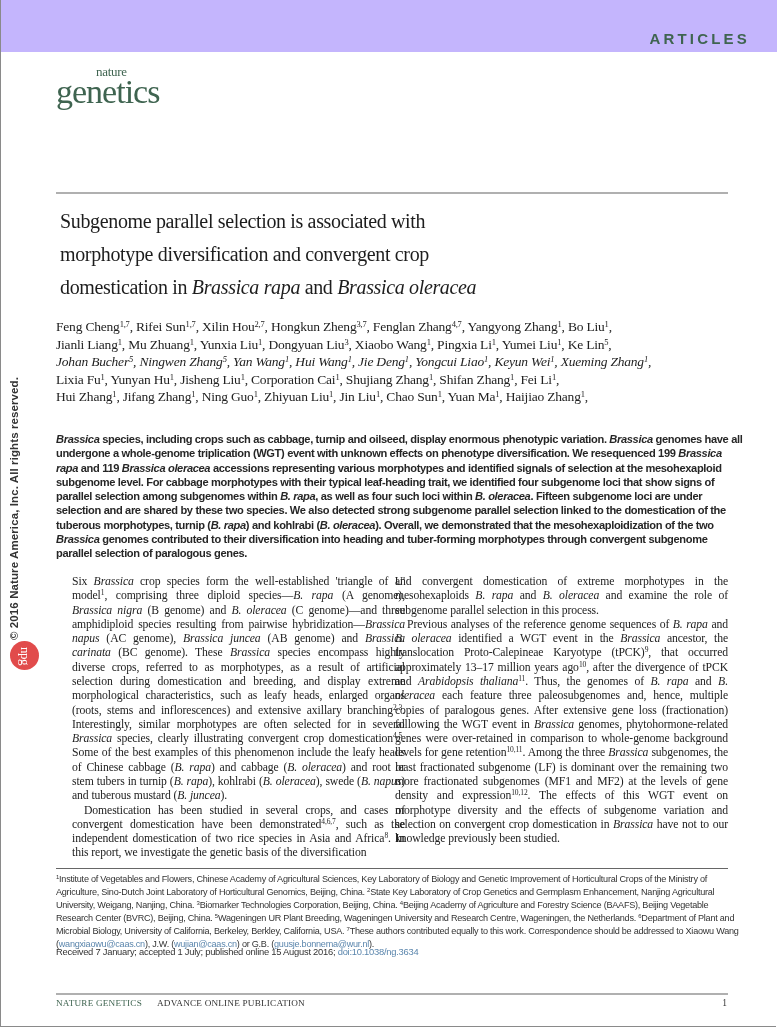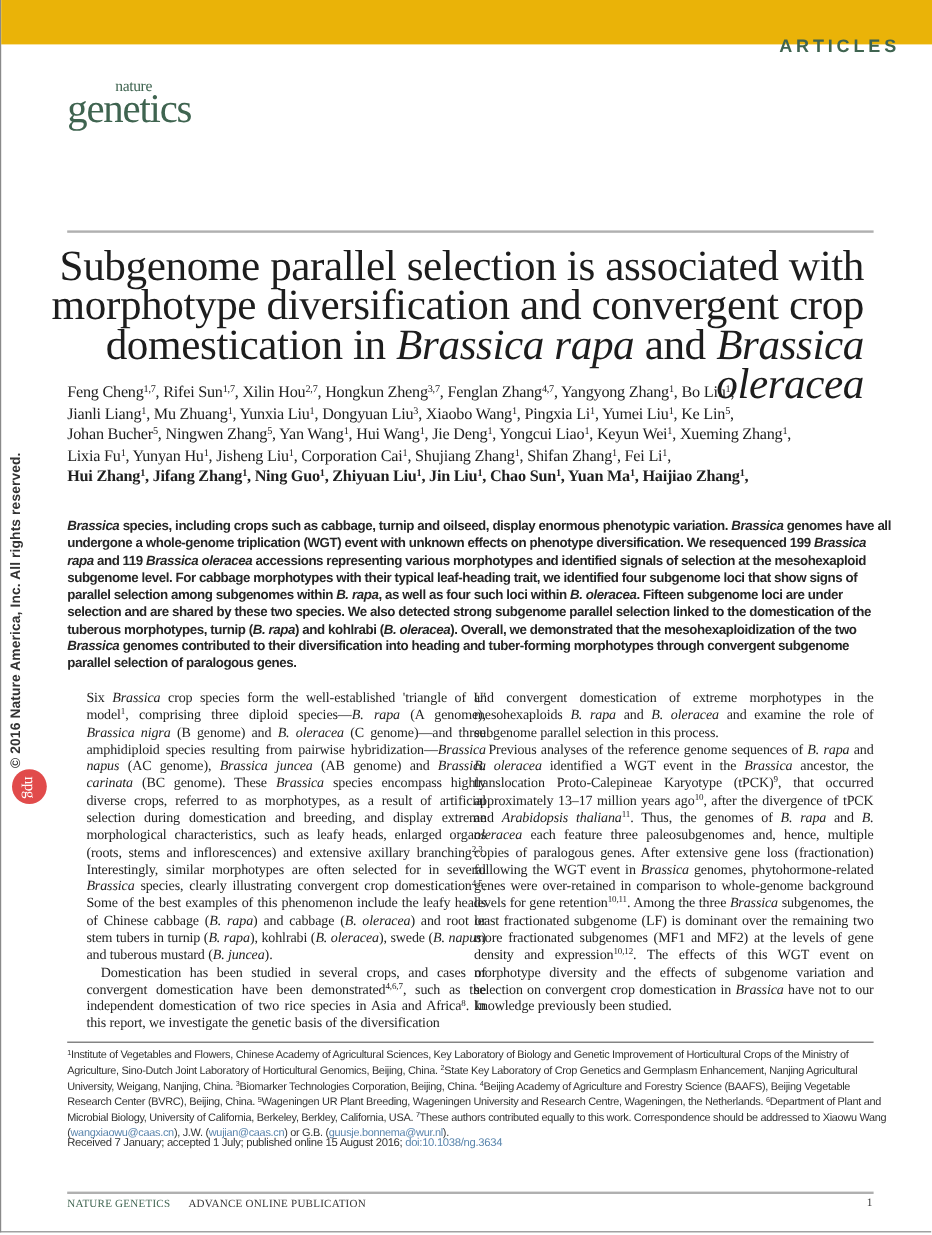--- a/index.html
+++ b/index.html
@@ -1,28 +1,28 @@
 <!DOCTYPE html>
 <html><head>
   <meta charset="utf-8">
   <style>
     html, body { margin:0; padding:0; background:#fff; }
     body { width:777px; height:1029px; position:relative; overflow:hidden;
       font-family:"Liberation Serif", "DejaVu Serif", serif; color:#222; }
     .page-frame { position:absolute; left:0; top:0; width:776px; height:1027px;
       border-left:1px solid #8a8a8a; border-bottom:1px solid #8a8a8a; box-sizing:border-box; }
-    .top-band { position:absolute; left:1px; top:0; width:776px; height:37px; background:#eab308; }
+    .top-band { position:absolute; left:1px; top:0; width:776px; height:52px; background:#c4b5fd; }
     .articles { position:absolute; right:27px; top:30px; font-family:"Liberation Sans", sans-serif;
       font-weight:bold; font-size:15px; letter-spacing:3.2px; color:#3f6450; }
     .logo { position:absolute; left:56px; top:65px; color:#3f6450; line-height:1; }
     .logo .l1 { font-size:13px; letter-spacing:-0.3px; display:block;margin-left:40px; }
     .logo .l2 { font-size:34px; letter-spacing:-1px; display:block; margin-top:-3px; }
     .rule-top { position:absolute; left:56px; top:192px; width:672px; height:2px; background:#b0b0b0; }
-    .title { position:absolute; left:40px; top:205px; width:680px; font-size:36px; line-height:33px;
-      color:#1d1d1d; letter-spacing:-0.35px;text-align:right; }
+    .title { position:absolute; left:60px; top:205px; width:680px; font-size:20px; line-height:33px;
+      color:#1d1d1d; letter-spacing:-0.35px; }
     .title i { font-style:italic; }
     .authors { position:absolute; left:56px; top:318px; width:690px; font-size:13.5px; line-height:17.6px; color:#222; letter-spacing:-0.2px; }
     .authors sup { font-size:8.5px; vertical-align:4px; line-height:0; }
     .abstract { position:absolute; left:56px; top:432px; width:690px; font-family:"Liberation Sans", sans-serif;
       font-weight:bold; font-size:11.1px; line-height:14.3px; color:#262626; letter-spacing:-0.35px; }
     .abstract i { font-style:italic; }
     .col { position:absolute; top:575px; width:333px; font-size:11.7px; line-height:14.28px; color:#222;
       text-align:justify; letter-spacing:-0.1px; }
     .col i { font-style:italic; }
     .col sup { font-size:7.5px; vertical-align:4px; line-height:0; }
@@ -64,23 +64,23 @@
 
 <h1 class="title" style="margin:0;font-weight:normal;">
   <span>Subgenome parallel selection is associated with</span><br>
   <span>morphotype diversification and convergent crop</span><br>
   <span>domestication in </span><i>Brassica rapa</i><span> and </span><i>Brassica oleracea</i>
 </h1>
 
 <div class="authors" id="authors">
     <div style="white-space: nowrap;"><span>Feng Cheng</span><sup>1,7</sup>, <span>Rifei Sun</span><sup>1,7</sup>, <span>Xilin Hou</span><sup>2,7</sup>, <span>Hongkun Zheng</span><sup>3,7</sup>, <span>Fenglan Zhang</span><sup>4,7</sup>, <span>Yangyong Zhang</span><sup>1</sup>, <span>Bo Liu</span><sup>1</sup>, </div>
     <div style="white-space: nowrap;"><span>Jianli Liang</span><sup>1</sup>, <span>Mu Zhuang</span><sup>1</sup>, <span>Yunxia Liu</span><sup>1</sup>, <span>Dongyuan Liu</span><sup>3</sup>, <span>Xiaobo Wang</span><sup>1</sup>, <span>Pingxia Li</span><sup>1</sup>, <span>Yumei Liu</span><sup>1</sup>, <span>Ke Lin</span><sup>5</sup>, </div>
-    <div style="white-space: nowrap;"><span>Johan Bucher</span><sup>5</sup>, <span>Ningwen Zhang</span><sup>5</sup>, <span>Yan Wang</span><sup>1</sup>, <span>Hui Wang</span><sup>1</sup>, <span>Jie Deng</span><sup>1</sup>, <span>Yongcui Liao</span><sup>1</sup>, <span>Keyun Wei</span><sup>1</sup>, <span>Xueming Zhang</span><sup>1</sup>, </div>
+    <div style="white-space: nowrap; font-style: italic;"><span>Johan Bucher</span><sup>5</sup>, <span>Ningwen Zhang</span><sup>5</sup>, <span>Yan Wang</span><sup>1</sup>, <span>Hui Wang</span><sup>1</sup>, <span>Jie Deng</span><sup>1</sup>, <span>Yongcui Liao</span><sup>1</sup>, <span>Keyun Wei</span><sup>1</sup>, <span>Xueming Zhang</span><sup>1</sup>, </div>
     <div style="white-space: nowrap;"><span>Lixia Fu</span><sup>1</sup>, <span>Yunyan Hu</span><sup>1</sup>, <span>Jisheng Liu</span><sup>1</sup>, <span>Corporation Cai</span><sup>1</sup>, <span>Shujiang Zhang</span><sup>1</sup>, <span>Shifan Zhang</span><sup>1</sup>, <span>Fei Li</span><sup>1</sup>, </div>
-    <div style="white-space: nowrap; font-weight: bold;"><span>Hui Zhang</span><sup>1</sup>, <span>Jifang Zhang</span><sup>1</sup>, <span>Ning Guo</span><sup>1</sup>, <span>Zhiyuan Liu</span><sup>1</sup>, <span>Jin Liu</span><sup>1</sup>, <span>Chao Sun</span><sup>1</sup>, <span>Yuan Ma</span><sup>1</sup>, <span>Haijiao Zhang</span><sup>1</sup>, </div>
+    <div style="white-space: nowrap;"><span>Hui Zhang</span><sup>1</sup>, <span>Jifang Zhang</span><sup>1</sup>, <span>Ning Guo</span><sup>1</sup>, <span>Zhiyuan Liu</span><sup>1</sup>, <span>Jin Liu</span><sup>1</sup>, <span>Chao Sun</span><sup>1</sup>, <span>Yuan Ma</span><sup>1</sup>, <span>Haijiao Zhang</span><sup>1</sup>, </div>
   </div>
 
 <div class="abstract" id="abstract"><i>Brassica</i><span> species, including crops such as cabbage, turnip and oilseed, display enormous phenotypic variation. </span><i>Brassica</i><span> genomes have all undergone a whole-genome triplication (WGT) event with unknown effects on phenotype diversification. We resequenced 199 </span><i>Brassica rapa</i><span> and 119 </span><i>Brassica oleracea</i><span> accessions representing various morphotypes and identified signals of selection at the mesohexaploid subgenome level. For cabbage morphotypes with their typical leaf-heading trait, we identified four subgenome loci that show signs of parallel selection among subgenomes within </span><i>B. rapa</i><span>, as well as four such loci within </span><i>B. oleracea</i><span>. Fifteen subgenome loci are under selection and are shared by these two species. We also detected strong subgenome parallel selection linked to the domestication of the tuberous morphotypes, turnip (</span><i>B. rapa</i><span>) and kohlrabi (</span><i>B. oleracea</i><span>). Overall, we demonstrated that the mesohexaploidization of the two </span><i>Brassica</i><span> genomes contributed to their diversification into heading and tuber-forming morphotypes through convergent subgenome parallel selection of paralogous genes.</span></div>
 
 <div class="col col-left" id="col-left">
     <p><span>Six </span><i>Brassica</i><span> crop species form the well-established 'triangle of U' model</span><sup>1</sup><span>, comprising three diploid species—</span><i>B. rapa</i><span> (A genome), </span><i>Brassica nigra</i><span> (B genome) and </span><i>B. oleracea</i><span> (C genome)—and three amphidiploid species resulting from pairwise hybridization—</span><i>Brassica napus</i><span> (AC genome), </span><i>Brassica juncea</i><span> (AB genome) and </span><i>Brassica carinata</i><span> (BC genome). These </span><i>Brassica</i><span> species encompass highly diverse crops, referred to as morphotypes, as a result of artificial selection during domestication and breeding, and display extreme morphological characteristics, such as leafy heads, enlarged organs (roots, stems and inflorescences) and extensive axillary branching</span><sup>2,3</sup><span>. Interestingly, similar morphotypes are often selected for in several </span><i>Brassica</i><span> species, clearly illustrating convergent crop domestication</span><sup>4,5</sup><span>. Some of the best examples of this phenomenon include the leafy heads of Chinese cabbage (</span><i>B. rapa</i><span>) and cabbage (</span><i>B. oleracea</i><span>) and root or stem tubers in turnip (</span><i>B. rapa</i><span>), kohlrabi (</span><i>B. oleracea</i><span>), swede (</span><i>B. napus</i><span>) and tuberous mustard (</span><i>B. juncea</i><span>).</span></p>
     <p class="indent"><span>Domestication has been studied in several crops, and cases of convergent domestication have been demonstrated</span><sup>4,6,7</sup><span>, such as the independent domestication of two rice species in Asia and Africa</span><sup>8</sup><span>. In this report, we investigate the genetic basis of the diversification</span></p>
   </div>
 <div class="col col-right" id="col-right">
     <p><span>and convergent domestication of extreme morphotypes in the mesohexaploids </span><i>B. rapa</i><span> and </span><i>B. oleracea</i><span> and examine the role of subgenome parallel selection in this process.</span></p>

